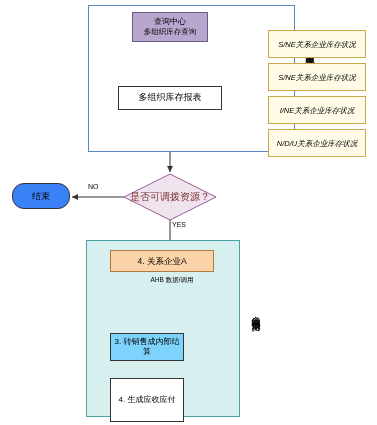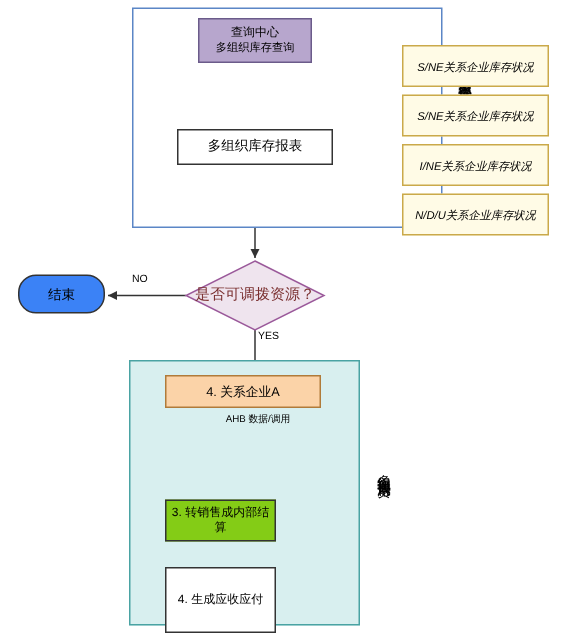--- a/index.html
+++ b/index.html
@@ -82,21 +82,21 @@
     border:1px solid #4aa3a3;background:#d8efef;
   }
   .panel-bottom-label{
     position:absolute;left:246px;top:250px;width:16px;height:125px;
     font-size:9px;color:#000;writing-mode:vertical-rl;letter-spacing:1px;
     display:flex;align-items:flex-start;justify-content:center;
   }
 
   .b1{left:110px;top:250px;width:104px;height:22px;background:#fbd3a8;border:1px solid #b07b3a;font-size:8.5px;}
   .b2{left:110px;top:300px;width:104px;height:22px;background:#c9b6dd;border:1px solid #6b5b8a;font-size:8.5px;}
-  .b3{left:110px;top:333px;width:74px;height:28px;background:#84cc16;border:1px solid #333;font-size:8px;flex-direction:column;}
+  .b3{left:110px;top:333px;width:74px;height:28px;background:#7dd3fc;border:1px solid #333;font-size:8px;flex-direction:column;}
   .b4{left:110px;top:378px;width:74px;height:44px;background:#ffffff;border:1px solid #333;font-size:8px;flex-direction:column;}
 
   .edge-label{
     position:absolute;font-size:7px;color:#000;
   }
   .edge-label.no{left:88px;top:183px;}
   .edge-label.yes{left:172px;top:221px;}
   .mid-label{
     position:absolute;left:142px;top:276px;width:60px;
     font-size:6.5px;color:#000;text-align:center;line-height:1.25;

